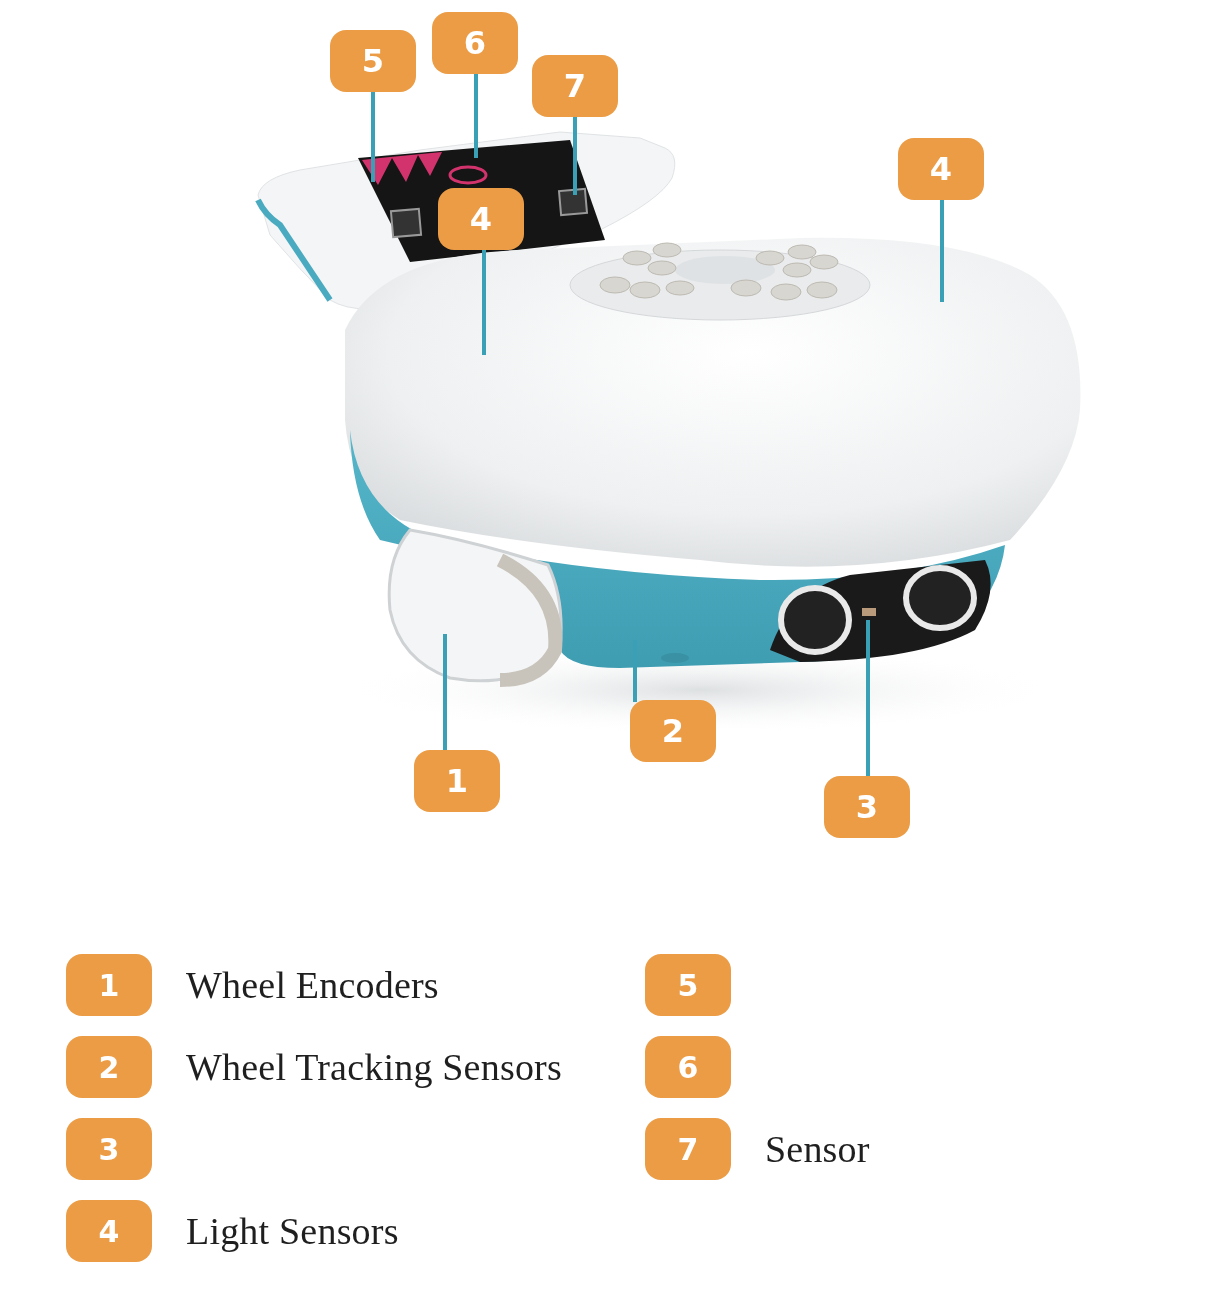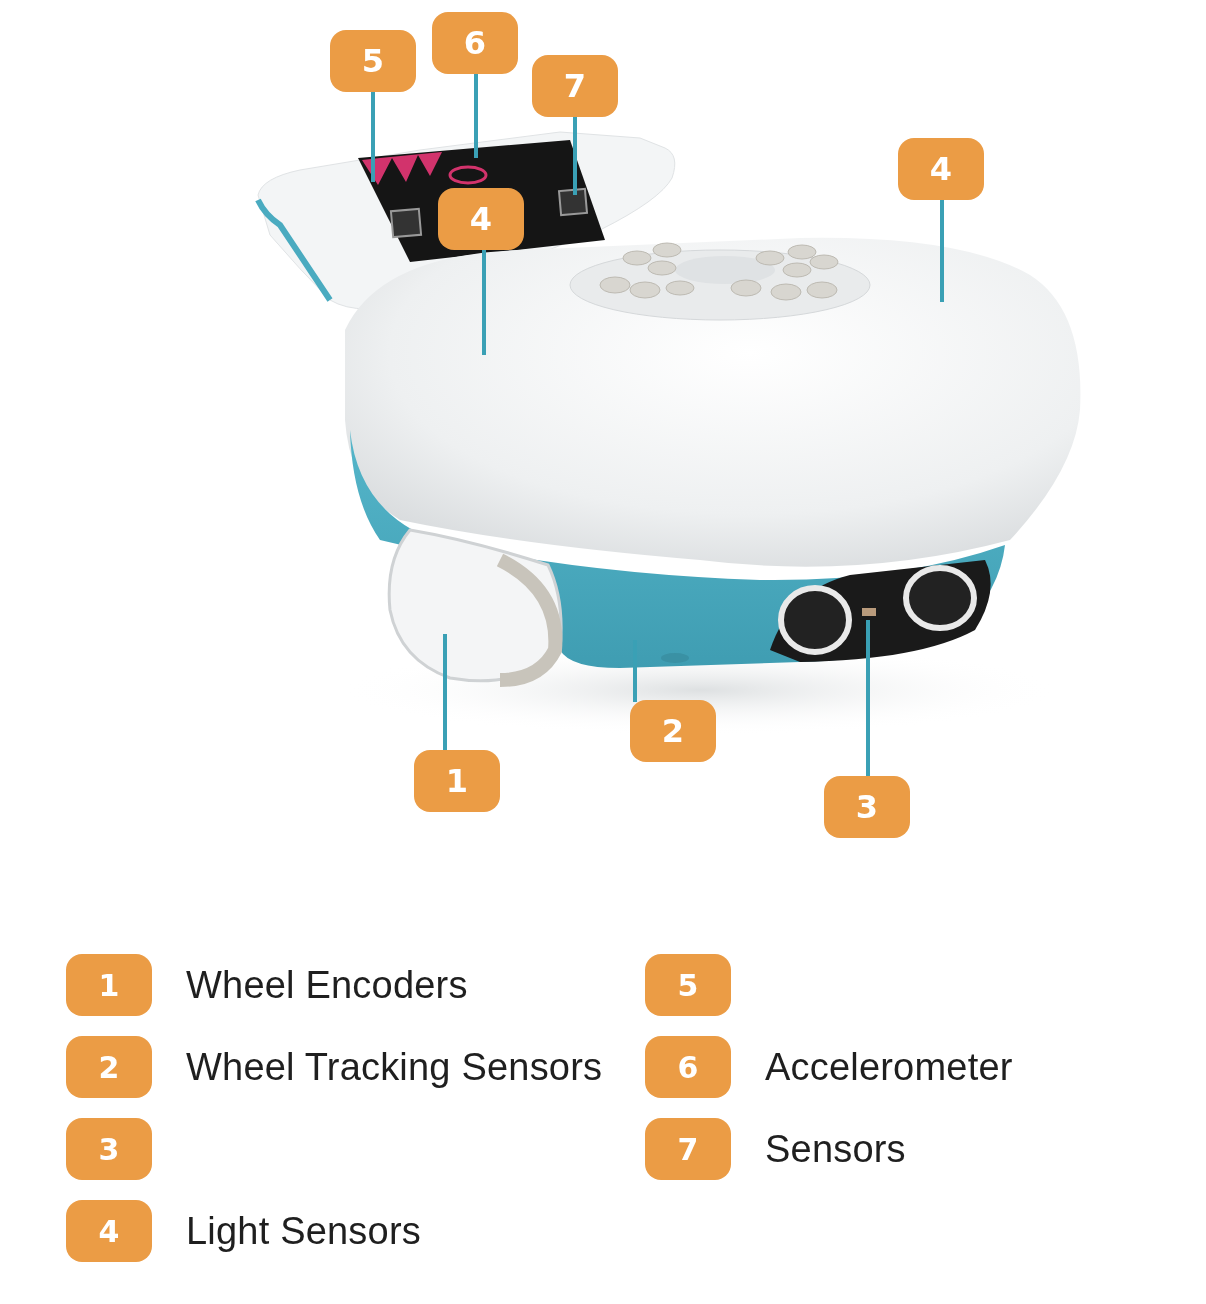--- a/index.html
+++ b/index.html
@@ -5,21 +5,21 @@
   html,body{margin:0;padding:0;background:#ffffff;}
   body{width:1206px;height:1304px;position:relative;overflow:hidden;font-family:"Liberation Sans",sans-serif;}
   .stage{position:absolute;left:0;top:0;width:1206px;height:900px;}
   .badge{position:absolute;width:86px;height:62px;border-radius:16px;background:#eb9c45;color:#fff;
          font-family:"DejaVu Sans",sans-serif;font-weight:bold;font-size:32px;display:flex;align-items:center;justify-content:center;}
   .leader{position:absolute;width:4px;background:#3aa0b5;}
   .legend{position:absolute;left:0;top:950px;width:1206px;height:340px;}
   .lg-item{position:absolute;display:flex;align-items:center;height:62px;}
   .lg-badge{width:86px;height:62px;border-radius:16px;background:#eb9c45;color:#fff;font-family:"DejaVu Sans",sans-serif;
             font-weight:bold;font-size:30px;display:flex;align-items:center;justify-content:center;flex:none;}
-  .lg-label{margin-left:34px;font-family:Liberation Sans, sans-serif;font-size:38px;color:#1f1f1f;white-space:nowrap;letter-spacing:0.2px;}
+  .lg-label{margin-left:34px;font-family:Liberation Serif, serif;font-size:38px;color:#1f1f1f;white-space:nowrap;letter-spacing:0.2px;}
 </style>
 </head>
 <body>
 
 <div class="stage">
 
   <svg width="1206" height="900" viewBox="0 0 1206 900" style="position:absolute;left:0;top:0;">
     <defs>
       <radialGradient id="shell" cx="55%" cy="35%" r="70%">
         <stop offset="0%" stop-color="#ffffff"></stop>
@@ -113,19 +113,18 @@
   </div>
   <div class="lg-item" style="left:66px;top:250px;">
     <div class="lg-badge">4</div>
     <div class="lg-label">Light Sensors</div>
   </div>
   <div class="lg-item" style="left:645px;top:4px;">
     <div class="lg-badge">5</div>
   </div>
   <div class="lg-item" style="left:645px;top:86px;">
     <div class="lg-badge">6</div>
-    <div class="lg-label">Accelerometer</div>
   </div>
   <div class="lg-item" style="left:645px;top:168px;">
     <div class="lg-badge">7</div>
-    <div class="lg-label">Sensors</div>
+    <div class="lg-label">Sensor</div>
   </div>
 </div>
 
 </body></html>

